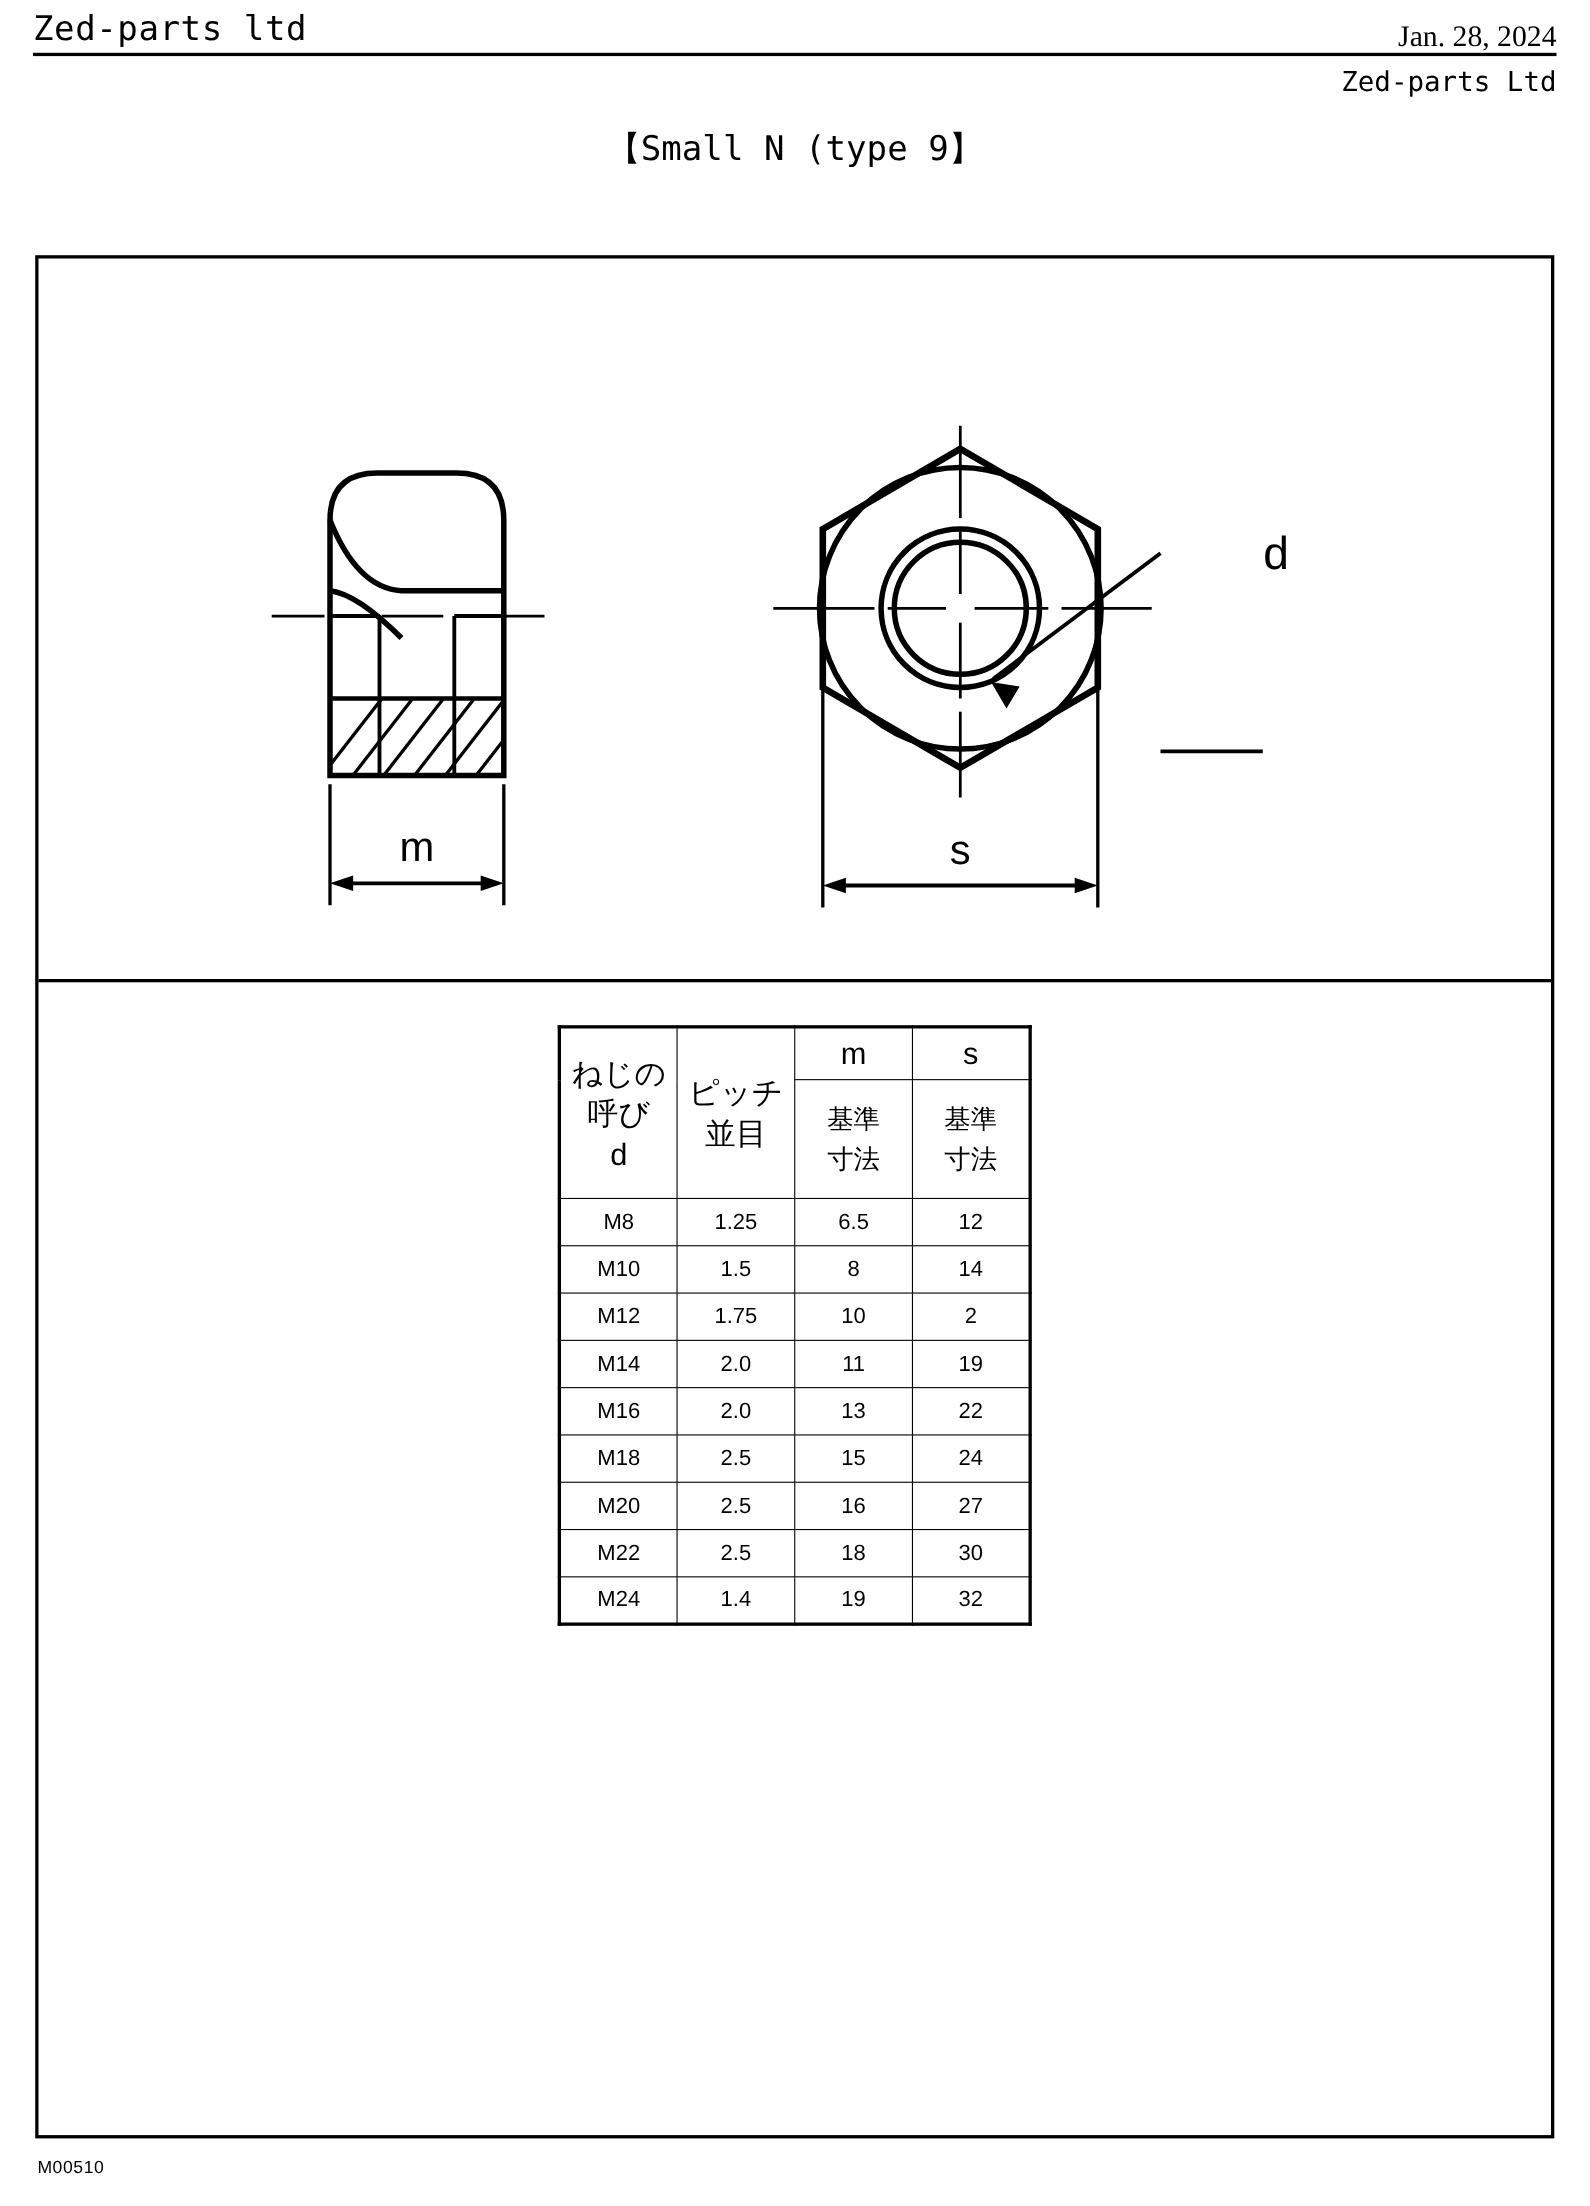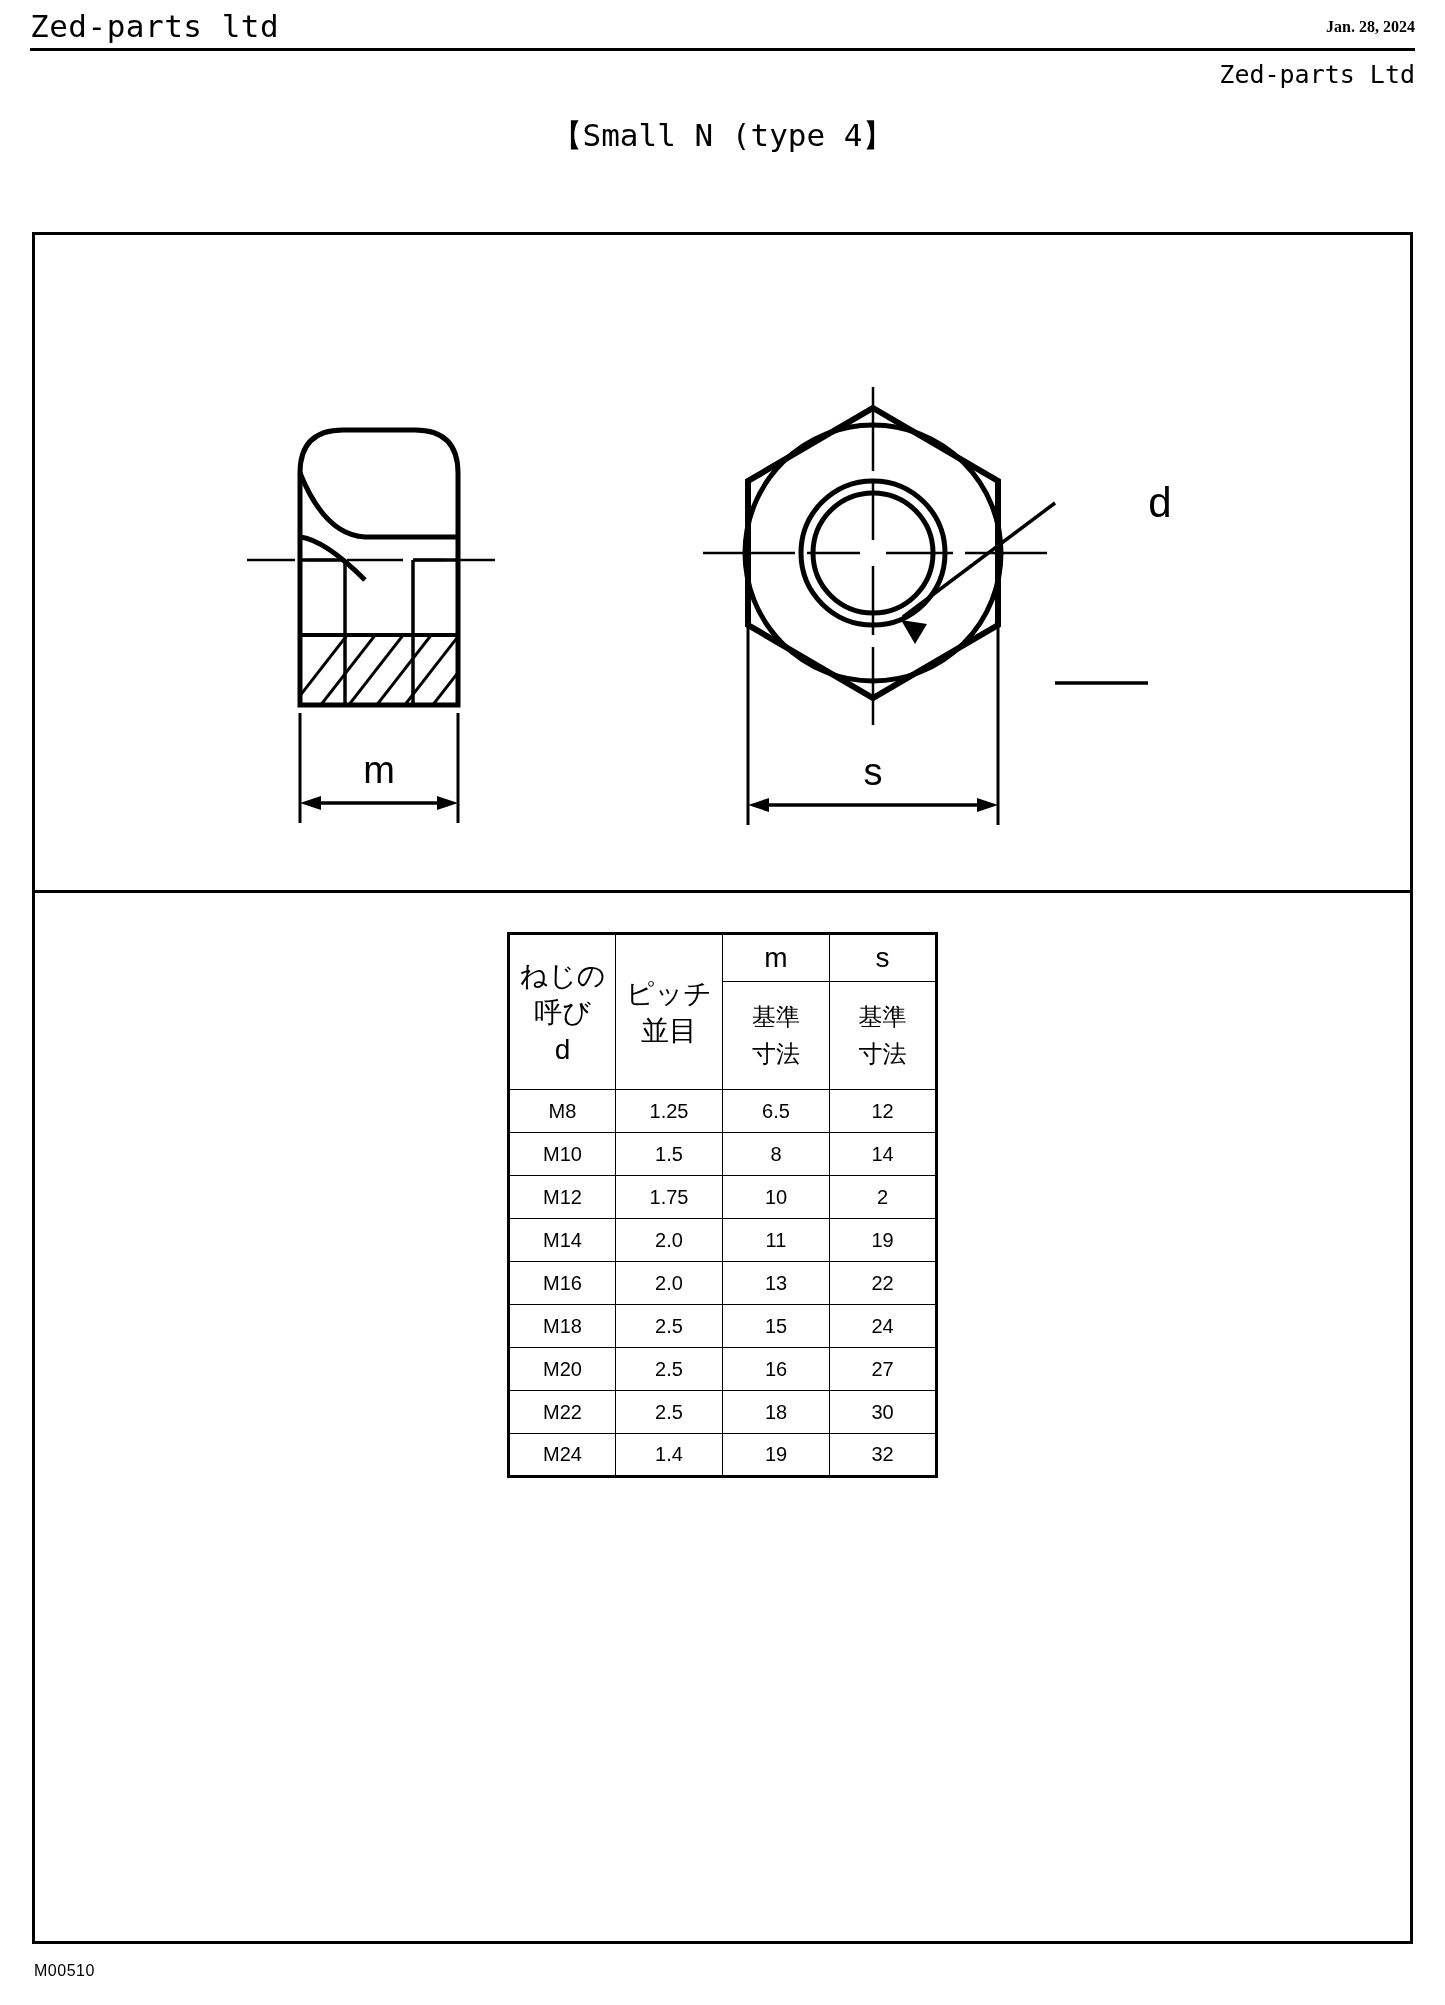--- a/index.html
+++ b/index.html
@@ -26,23 +26,22 @@
     left: 0; top: 0;
     font-family: "DejaVu Sans Mono", monospace;
     font-size: 31px;
     letter-spacing: 0.5px;
     white-space: nowrap;
   }
   #header-date {
     position: absolute;
     right: 0; top: 10px;
     font-family: "Liberation Serif", serif;
-    font-size: 16px;
-    white-space: nowrap;
-    font-weight: bold;
+    font-size: 27px;
+    white-space: nowrap;
   }
   #header-rule {
     position: absolute;
     left: 30px; top: 48px;
     width: 1385px; height: 0;
     border-top: 3px solid #000;
   }
   #company-name-sub {
     position: absolute;
     right: 30px; top: 60px;
@@ -156,21 +155,21 @@
 <body>
 
 <div id="header-bar">
   <div id="company-name-top">Zed-parts ltd</div>
   <div id="header-date">Jan. 28, 2024</div>
 </div>
 <div id="header-rule"></div>
 <div id="company-name-sub">Zed-parts Ltd</div>
 
 <div id="doc-title-block">
-  <div id="doc-title-line2">【Small N (type 4】</div>
+  <div id="doc-title-line2">【Small N (type 9】</div>
 </div>
 
 <div id="drawing-frame">
 
   <div id="frame-divider"></div>
 
   <svg id="technical-drawing" viewBox="0 0 1375 652">
 
     <g stroke="#000" fill="none" stroke-width="4">
 

